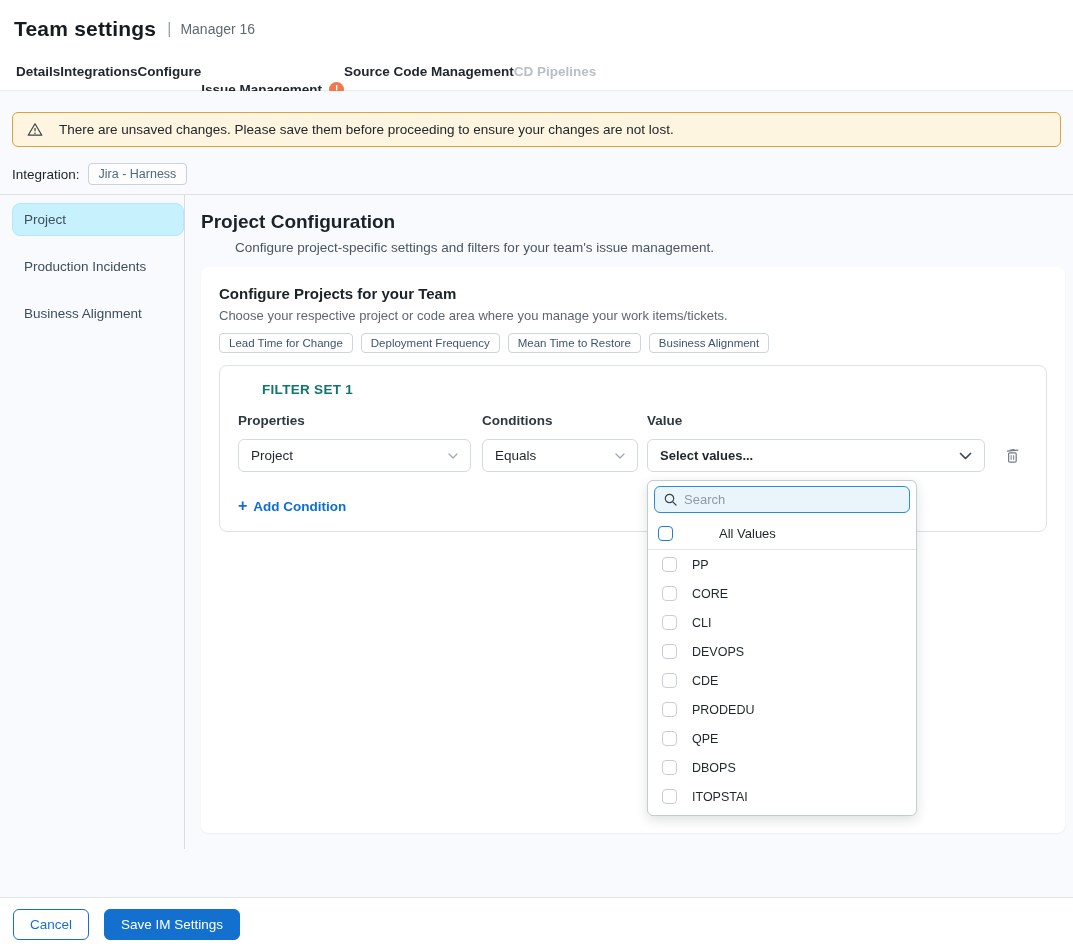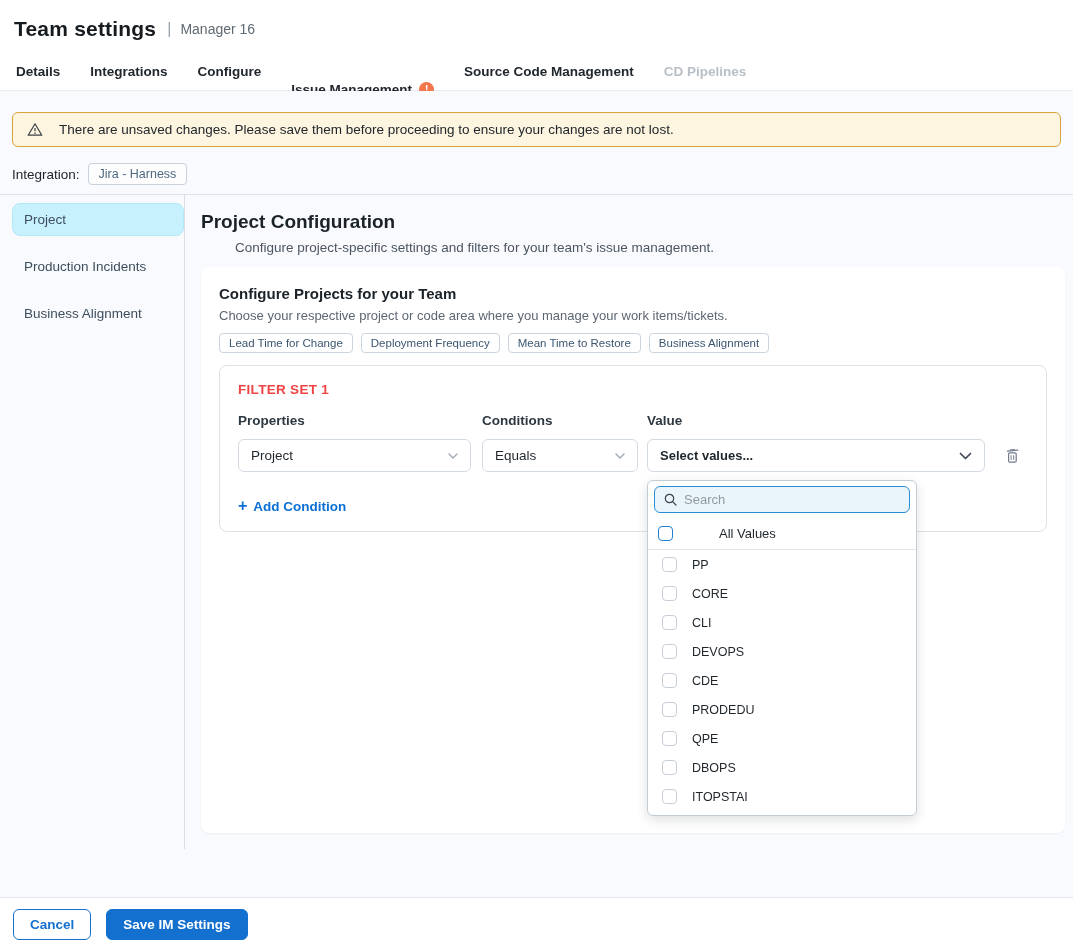--- a/index.html
+++ b/index.html
@@ -8,21 +8,21 @@
     font-family:"Liberation Sans", sans-serif;
     background:#ffffff; color:#1f262c;
     display:flex; flex-direction:column; overflow:hidden;
   }
   
   .header { height:57px; background:#fff; display:flex; align-items:center; padding:0 14px; flex:0 0 auto; }
   .page-title { font-size:21px; font-weight:bold; color:#161b20; letter-spacing:.2px; }
   .title-sep { color:#9aa2ab; font-size:16px; margin:0 9px 0 11px; font-weight:400; }
   .title-sub { font-size:14px; color:#5f6971; }
   
-  .tabbar { height:34px; border-bottom:1px solid #e7eaee; display:flex; align-items:stretch; padding:0 16px; gap:30px; background:#fff; flex:0 0 auto; }
+  .tabbar { height:34px; border-bottom:1px solid #e7eaee; display:flex; align-items:stretch; padding:0 16px; background:#fff; flex:0 0 auto; }
   .tab { display:flex; align-items:center; font-size:13.5px; font-weight:600; color:#21272d; cursor:pointer; padding-bottom:2px; border-bottom:2px solid transparent; }
   .tab.active { border-bottom-color:#4f9fe3;margin-top:32px; }
   .tab.disabled { color:#b8bfc7; font-weight:600; }
   .tab-badge { display:inline-flex; align-items:center; justify-content:center; width:15px; height:15px; border-radius:50%; background:#f4764c; color:#fff; font-size:10px; font-weight:bold; margin-left:7px; }
   
   .content { flex:1 1 auto; background:#f8fafd; display:flex; flex-direction:column; overflow:hidden; }
   .banner { margin:21px 12px 0 12px; background:#fdf5df; border:1px solid #d9a43a; border-radius:6px; padding:9px 14px; display:flex; align-items:center; gap:16px; font-size:13.5px; color:#21272d; }
   .integration-row { margin:16px 12px 0 12px; display:flex; align-items:center; gap:8px; font-size:13.5px; color:#21272d; }
   .integration-chip { border:1px solid #c9d1dc; background:#fdfdfe; border-radius:4px; padding:3px 10px; font-size:12.5px; color:#4e6981; }
   .content-divider { border-top:1px solid #dfe3e9; margin-top:9px; }
@@ -35,21 +35,21 @@
   .main-title { font-size:19px; font-weight:bold; color:#1b2228; }
   .main-sub { font-size:13.5px; color:#4c5560; margin-top:7px;margin-left:34px; }
   
   .card { margin-top:12px; background:#fff; border-radius:8px; box-shadow:0 1px 2px rgba(20,30,40,.05); padding:18px; min-height:566px; position:relative; }
   .card-title { font-size:15px; font-weight:bold; color:#1b2228; }
   .card-sub { font-size:13px; color:#5d6772; margin-top:6px; }
   .chips { display:flex; gap:8px; margin-top:10px; }
   .chip { border:1px solid #ccd4de; border-radius:4px; padding:3px 9px; font-size:11.5px; color:#3c566f; background:#fff; }
   
   .filter-set { margin-top:12px; border:1px solid #dde2e9; border-radius:8px; padding:16px 18px; }
-  .filter-title { font-size:13.5px; font-weight:bold; color:#ef4444; letter-spacing:.3px; }
+  .filter-title { font-size:13.5px; font-weight:bold; color:#0f766e; letter-spacing:.3px;margin-left:24px; }
   .filter-headers { display:flex; margin-top:16px; }
   .filter-headers .h { font-size:13.5px; font-weight:600; color:#2d3840; }
   .h-props { width:233px; margin-right:11px; }
   .h-conds { width:156px; margin-right:9px; }
   .h-value { width:338px; }
   .filter-row { display:flex; margin-top:11px; align-items:flex-start; }
   .select { height:33px; border:1px solid #d4dae1; border-radius:6px; background:#fff; display:flex; align-items:center; padding:0 12px; font-size:13.5px; color:#1f262c; cursor:pointer; }
   .sel-props { width:233px; margin-right:11px; justify-content:space-between; }
   .sel-conds { width:156px; margin-right:9px; justify-content:space-between; }
   .sel-value-wrap { position:relative; width:338px; }
@@ -66,21 +66,21 @@
   .dd-row { display:flex; align-items:center; height:29px; padding:0 10px; cursor:pointer; }
   .dd-row.all { height:31px;gap:36px; }
   .dd-divider { border-top:1px solid #e2e6ea; }
   .cbx { width:15px; height:15px; border:1.5px solid #c8ced6; border-radius:4px; background:#fff; flex:0 0 auto; }
   .cbx.blue { border-color:#1f7fd1; }
   .dd-row.all .label { margin-left:10px; font-size:13px; color:#1f262c; }
   .dd-row.opt { padding-left:14px; }
   .dd-row.opt .label { margin-left:15px; font-size:12.5px; color:#1f262c; }
   
   .footer { flex:0 0 auto; height:54px; background:#fff; border-top:1px solid #e2e6eb; display:flex; align-items:center; padding:0 13px; gap:15px; }
-  .btn { font-family:"Liberation Sans", sans-serif; font-size:13.5px; font-weight:bold; border-radius:6px; padding:7px 16px; cursor:pointer; }
+  .btn { font-family:"Liberation Sans", sans-serif; font-size:13.5px; font-weight:normal; border-radius:6px; padding:7px 16px; cursor:pointer; }
   .btn-cancel { background:#fff; color:#1470cf; border:1.5px solid #1470cf; }
   .btn-save { background:#1470cf; color:#fff; border:1.5px solid #1470cf; }
   svg { display:block; }
 </style>
 </head>
 <body>
 
 <div class="header">
   <span class="page-title">Team settings</span>
   <span class="title-sep">|</span>

